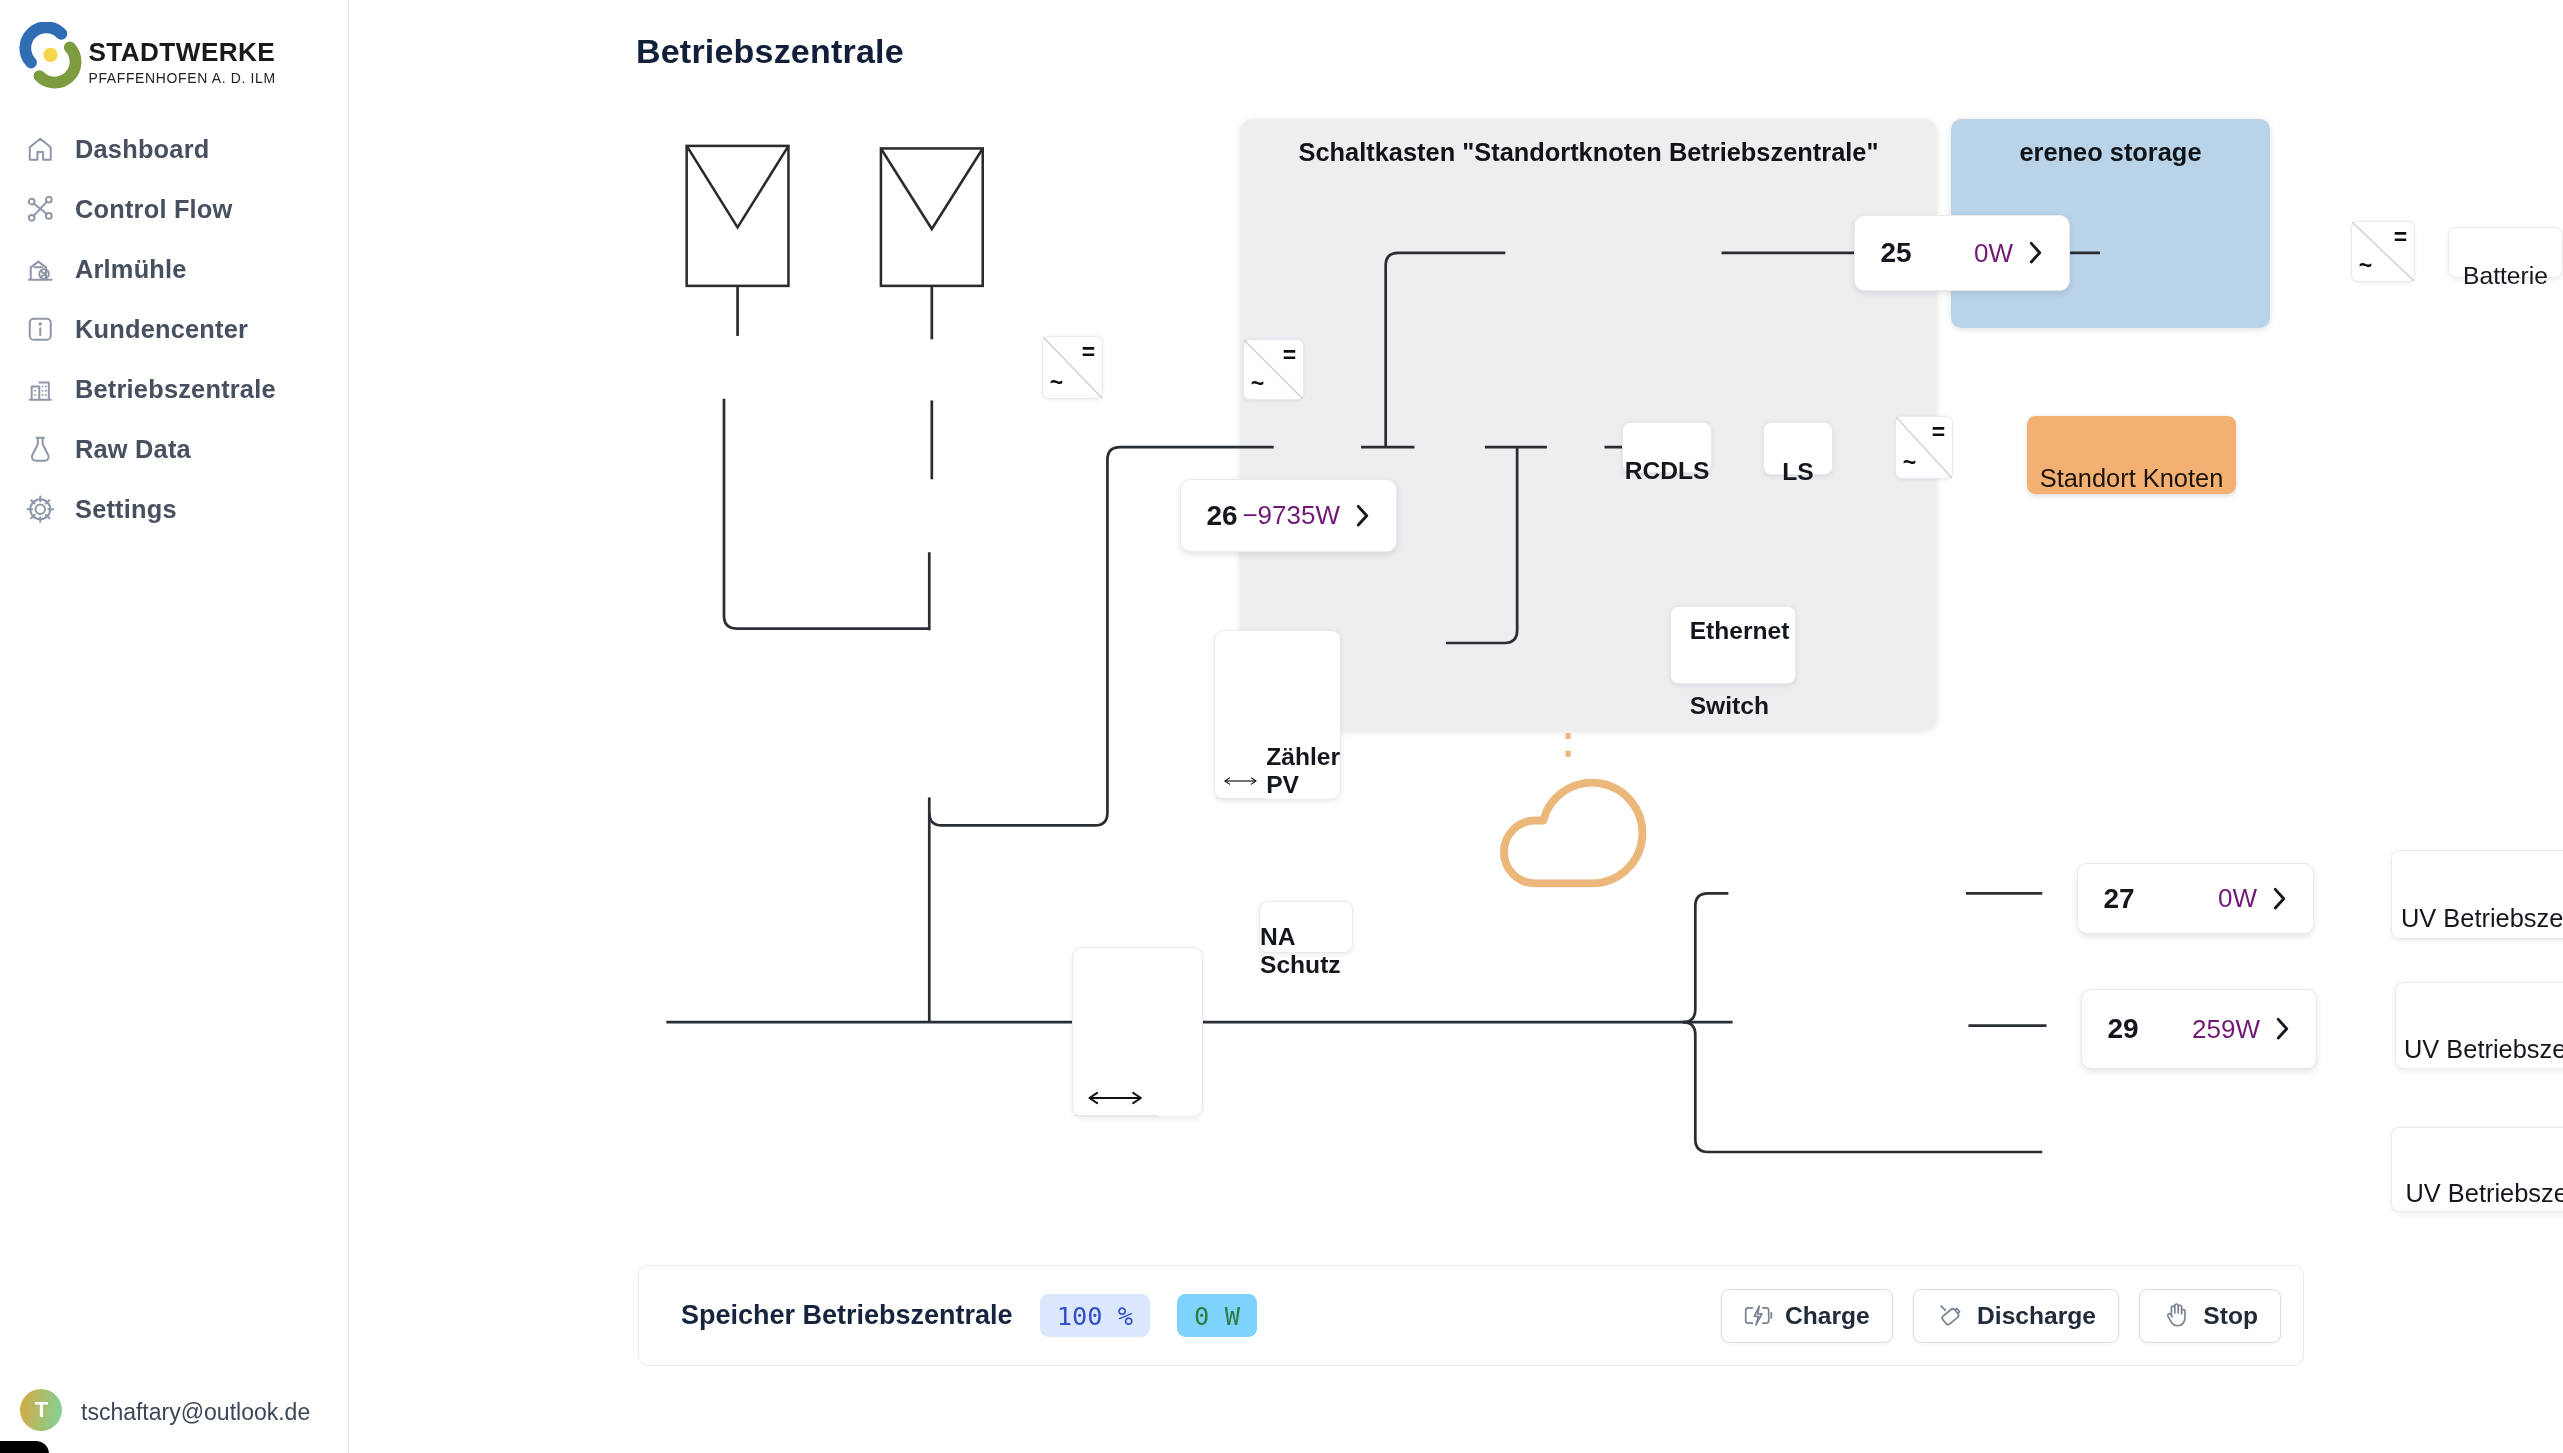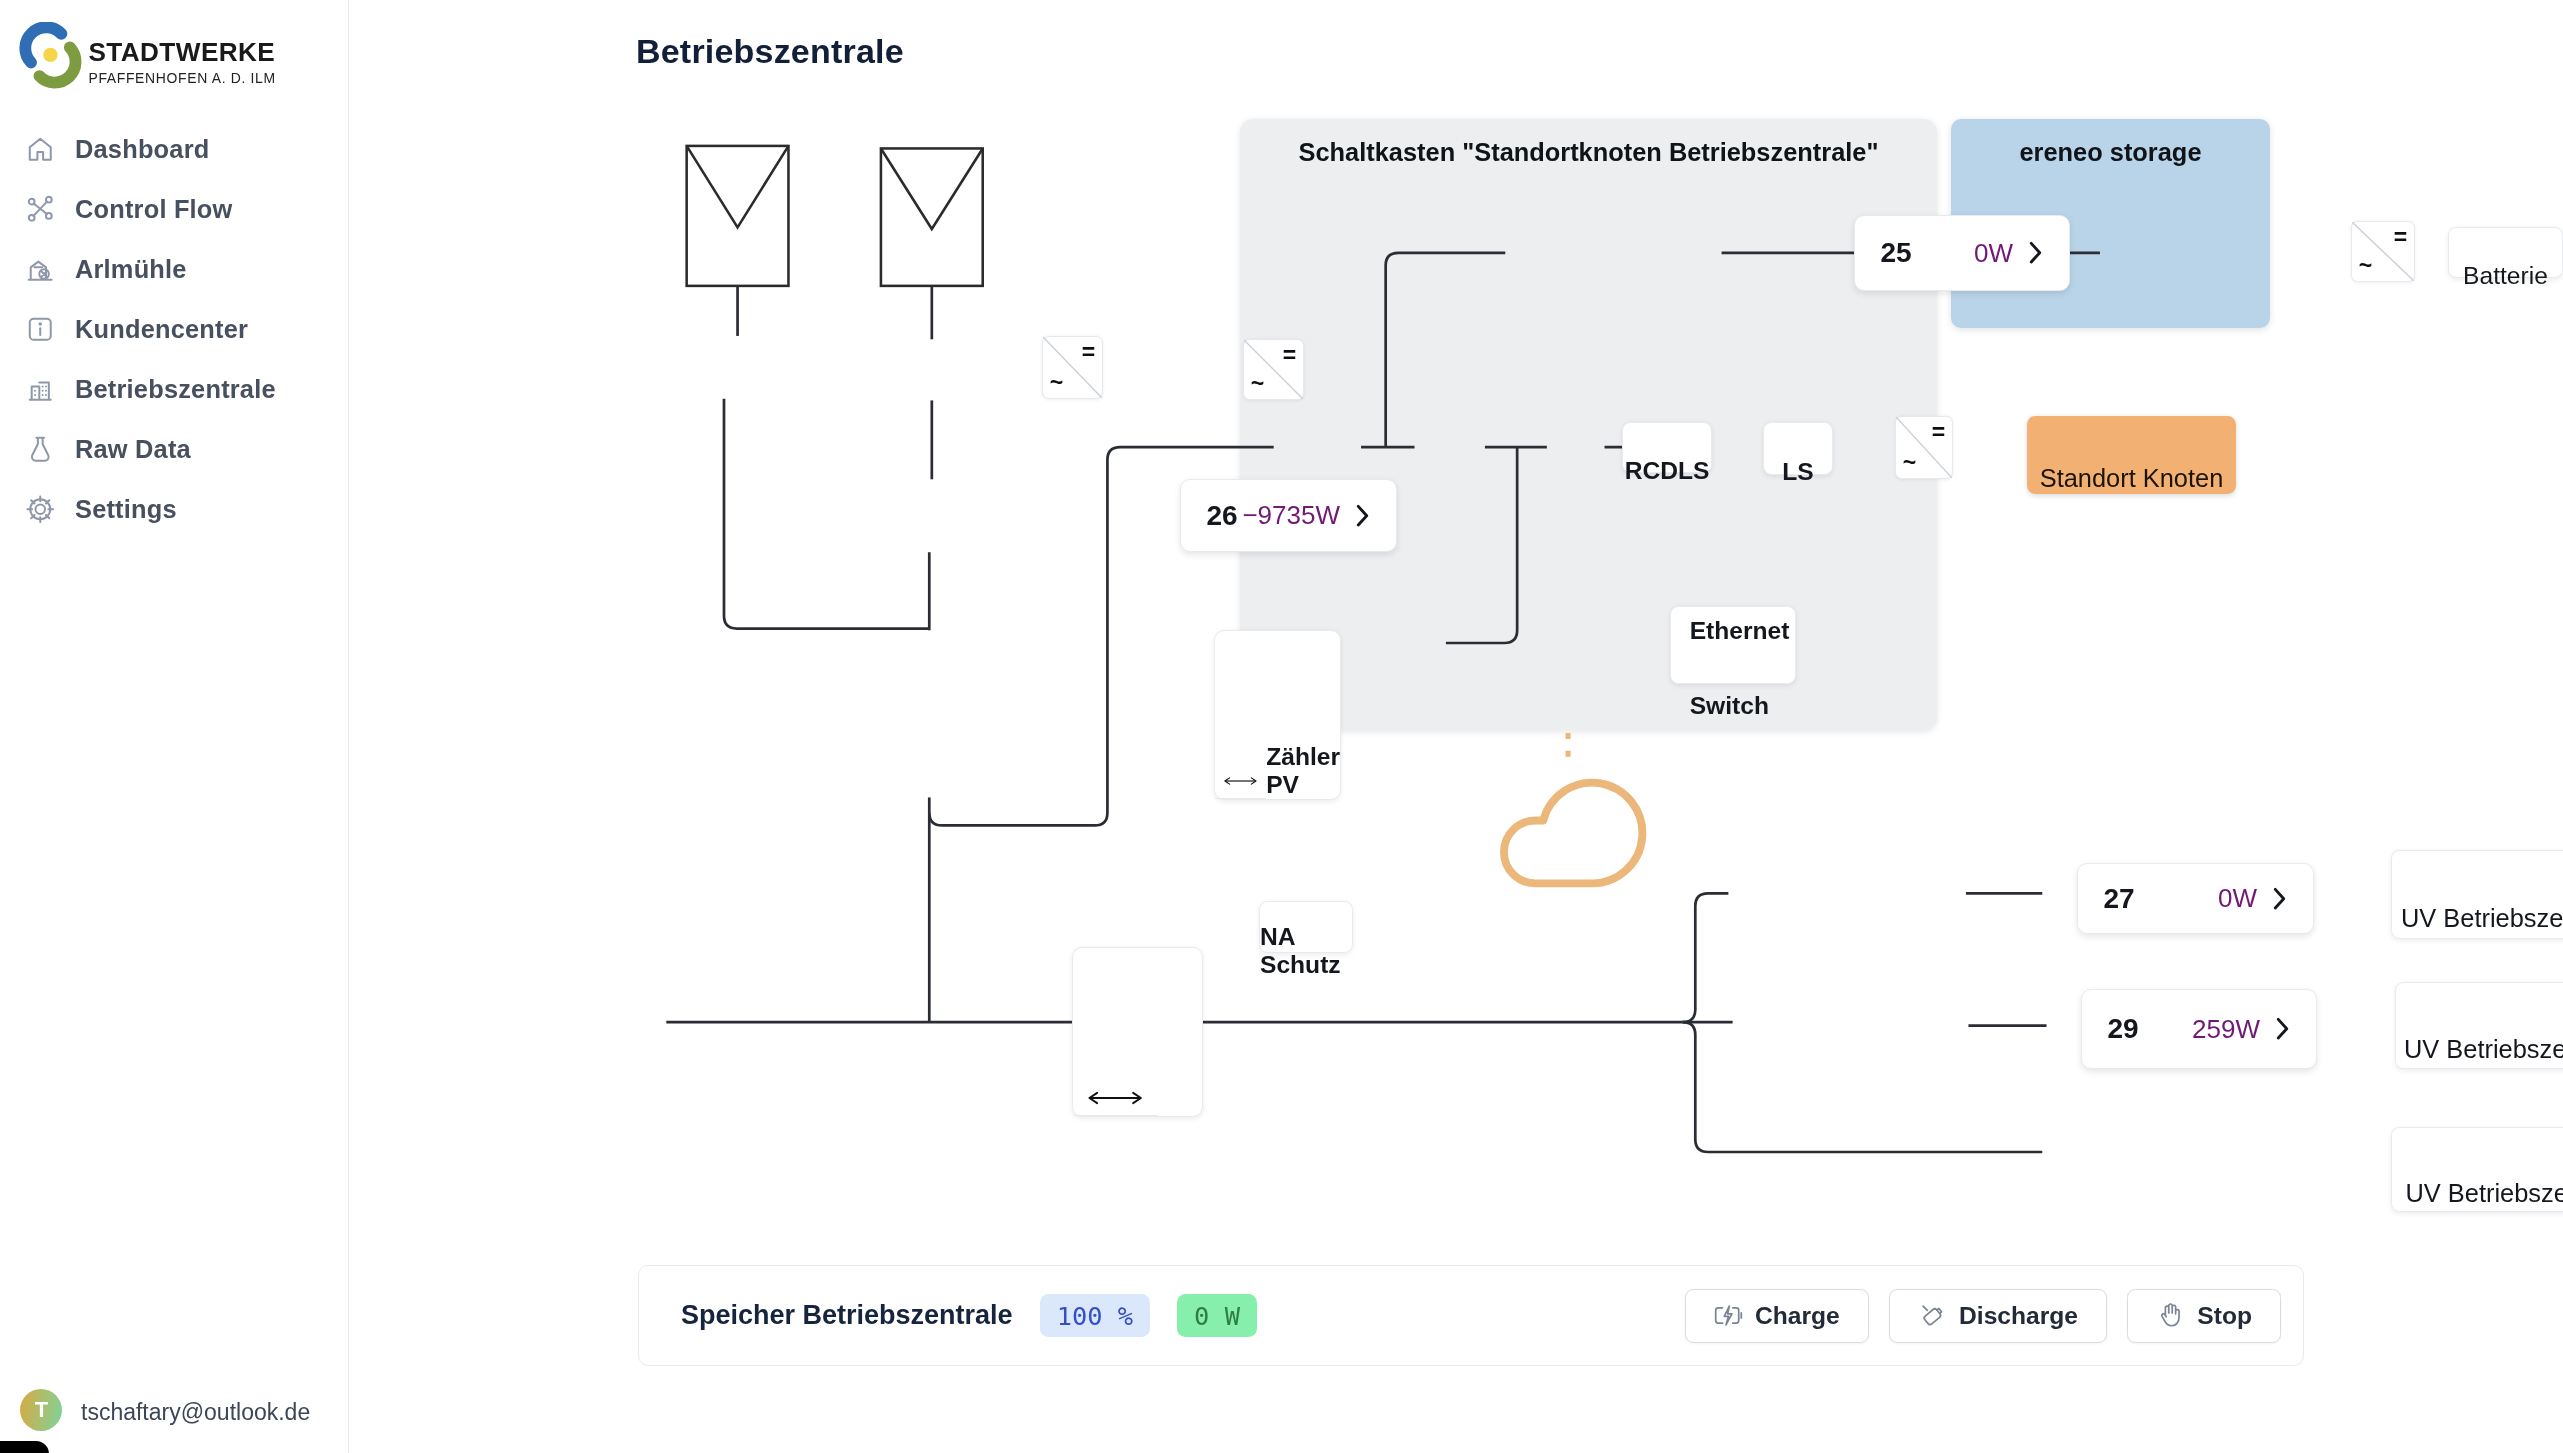--- a/index.html
+++ b/index.html
@@ -71,24 +71,24 @@
   .inverter .eq { position:absolute; right:6.8px; top:1.7px; font-size:23px; font-weight:700; color:#0c0e11; }
   .inverter .tl { position:absolute; left:6.8px; bottom:1.7px; font-size:23px; font-weight:700; color:#0c0e11; }
 
   
   #storage-bar { position:absolute; left:289px; top:1265px; width:1666px; height:101px; background:#fff;
     border:1.7px solid #e7e9ec; border-radius:10.2px; display:flex; align-items:center; padding:0 22px 0 42px; }
   #storage-label { font-size:27px; font-weight:600; color:#16243d; }
   .badge { font-family:"DejaVu Sans Mono", monospace; font-size:25.4px; font-weight:500;
     border-radius:8.5px; padding:6.8px 17px; margin-left:27px; }
   #soc-badge { background:#dbe7fb; color:#3350c8; }
-  #power-badge { background:#86efac; color:#2e7d43; }
+  #power-badge { background:#7dd3fc; color:#2e7d43; }
   #bar-buttons { margin-left:auto; display:flex; gap:20.4px; }
   .bar-btn { display:flex; align-items:center; gap:12px; background:#fff; border:1.7px solid #d9dde2;
-    border-radius:8.5px; height:54px; padding:0 28px; cursor:pointer;
+    border-radius:8.5px; height:54px; padding:0 22px; cursor:pointer;
     font-size:24.6px; font-weight:600; color:#222b38; box-shadow:0 0.8px 2.5px rgba(15,23,42,.05); }
   .bar-btn svg { width:29px; height:29px; stroke:#7b8494; fill:none; stroke-width:2; stroke-linecap:round; stroke-linejoin:round; }
 </style>
 </head>
 <body>
 
 <div id="app">
 
   <div id="sidebar">
     <svg class="logo" viewBox="0 0 360 90">

